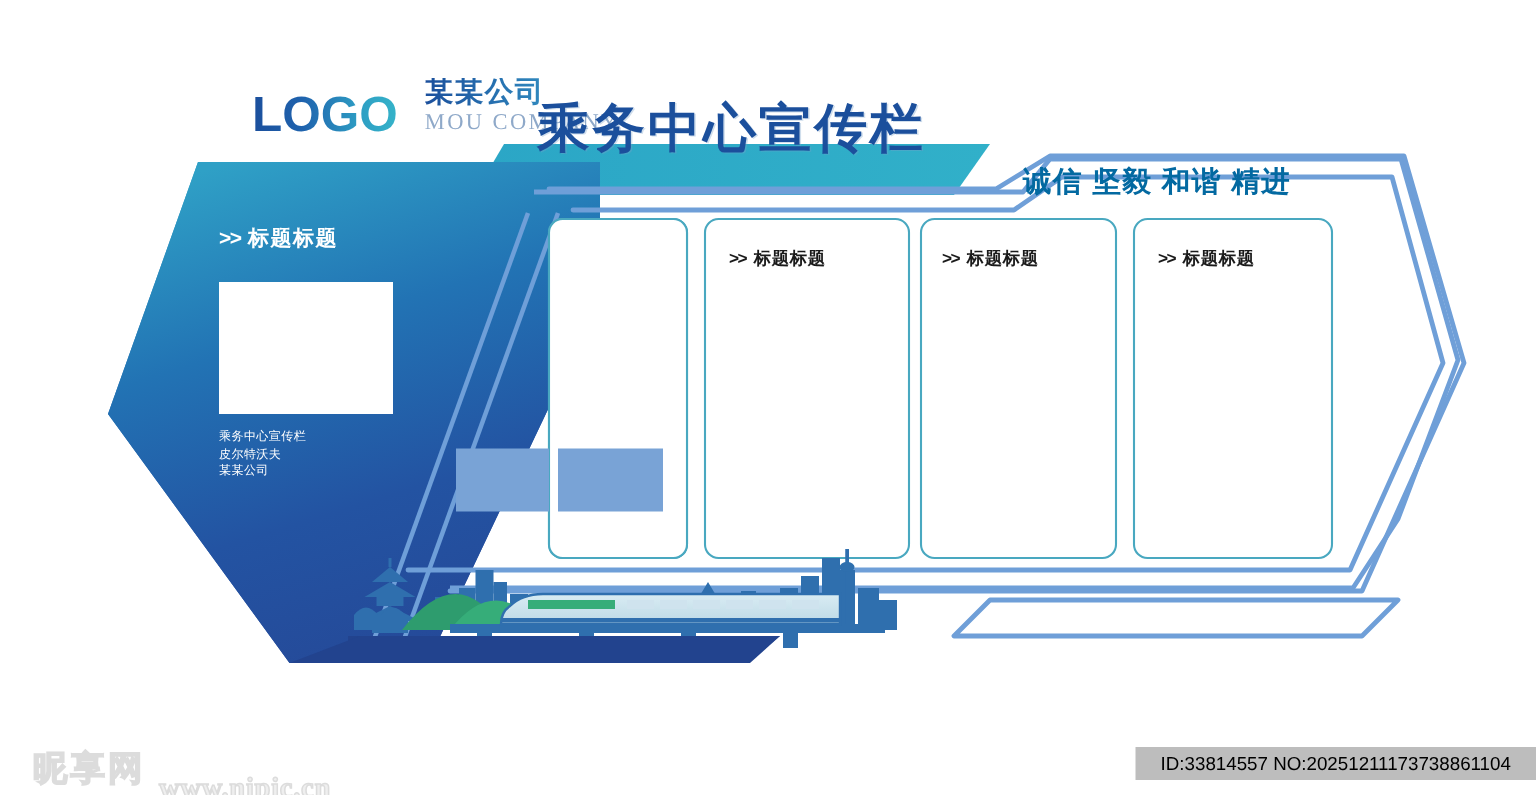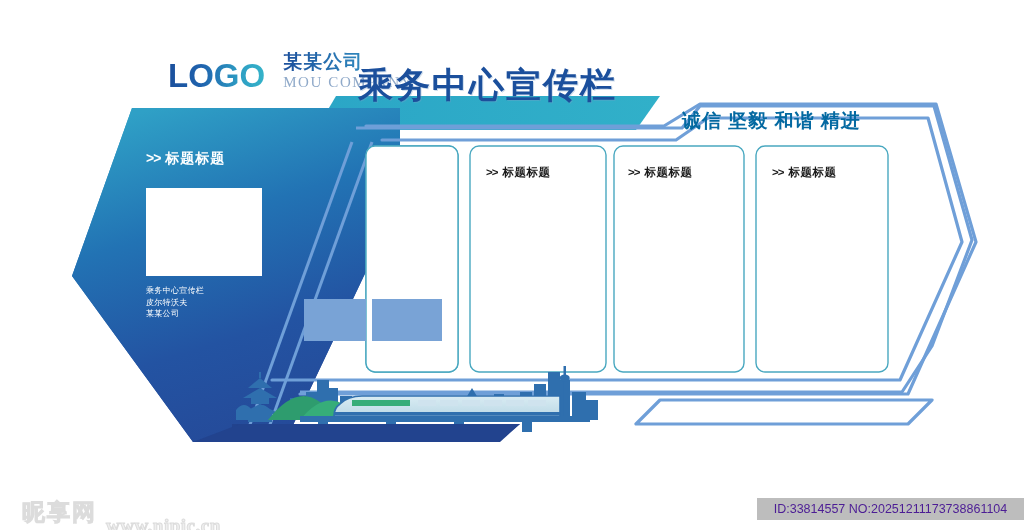--- a/index.html
+++ b/index.html
@@ -72,21 +72,21 @@
     position:absolute;left:22px;top:487px;display:flex;align-items:center;gap:9px;
     color:#efefef;-webkit-text-stroke:1px #dcdcdc;
   }
   .wm-left .wm-cn{font-weight:bold;font-size:23px;letter-spacing:2px;}
   .wm-left .wm-url{
     font-family:"Liberation Serif","DejaVu Serif",serif;
     font-weight:bold;font-size:19px;letter-spacing:.5px;margin-top:28px;
   }
   .wm-right{
     position:absolute;left:757px;top:498px;width:267px;height:22px;
-    background:#bdbdbd;color:#4c1d95;font-size:12.5px;line-height:22px;
+    background:#bdbdbd;color:#000000;font-size:12.5px;line-height:22px;
     text-align:center;letter-spacing:0px;white-space:nowrap;
   }
 </style>
 </head>
 <body>
 
 <div id="stage">
 
   <svg id="art" viewBox="0 0 1024 530">
     <defs>

